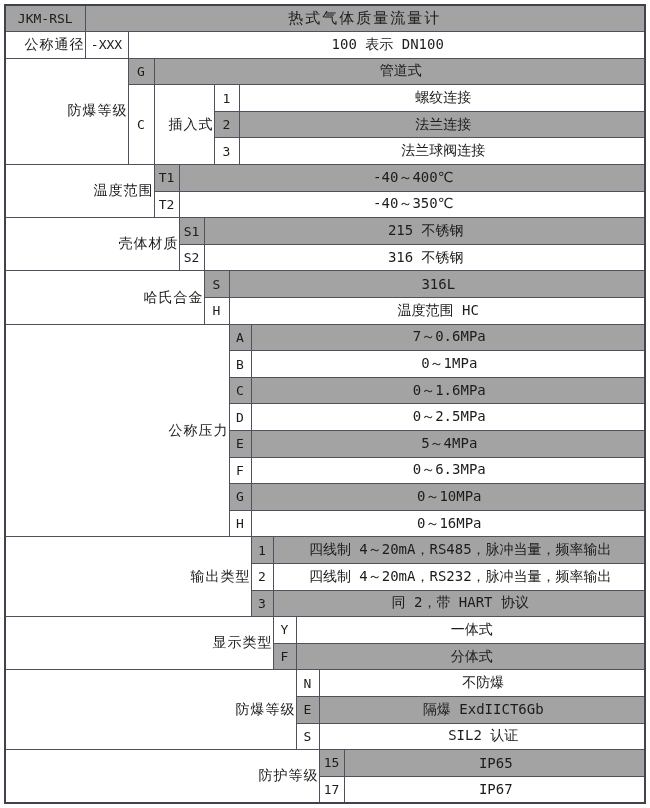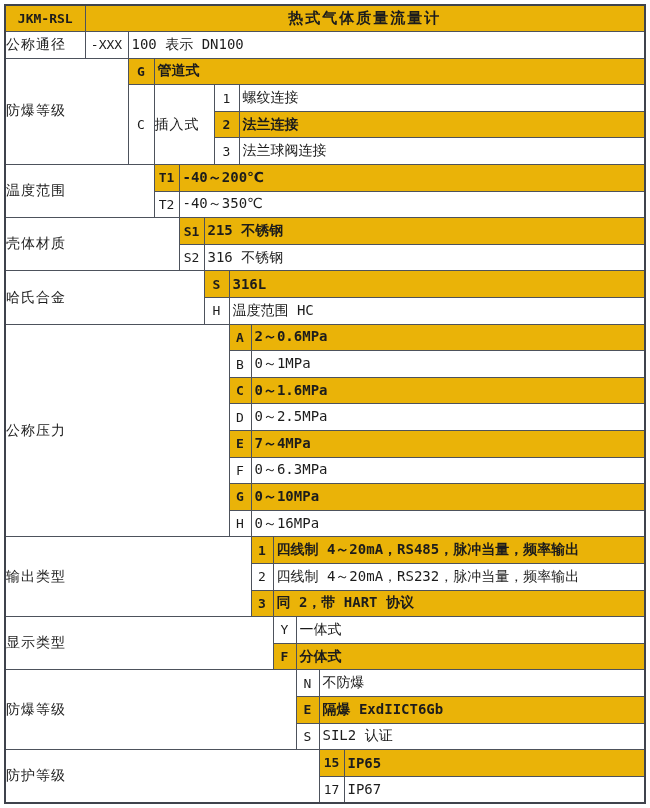--- a/index.html
+++ b/index.html
@@ -26,25 +26,25 @@
     font-size: 14px;
     color: #1c1c1c;
     overflow: hidden;
     white-space: nowrap;
     vertical-align: middle;
     padding: 0;
     background: #ffffff;
   }
   tr { height: 26.6px; }
   td.c   { text-align: center; }
-  td.val { padding-left: 3px; text-align: left; }
+  td.val { padding-left: 3px; text-align: center; }
   td.code { text-align: center; font-size: 13px; }
-  td.lab { text-align: left; letter-spacing: 1px; }
+  td.lab { text-align: right; letter-spacing: 1px; }
   td.title { text-align: center; letter-spacing: 2px; font-size: 15px; }
-  td.hl { background: #eab308; font-weight: bold; }
+  td.hl { background: #a3a3a3; }
 </style>
 </head>
 <body>
 
 <table class="spec">
   <colgroup>
     <col style="width:80px">
       <col style="width:43px">
       <col style="width:26px">
     <col style="width:25px">
@@ -88,21 +88,21 @@
       <td class="val hl" colspan="6">法兰连接</td>
     </tr>
     <tr>
       <td class="code" colspan="2">3</td>
       <td class="val" colspan="6">法兰球阀连接</td>
     </tr>
 
     <tr>
       <td class="lab" colspan="3" rowspan="2">温度范围</td>
       <td class="code hl">T1</td>
-      <td class="val hl" colspan="10">-40～200℃</td>
+      <td class="val hl" colspan="10">-40～400℃</td>
     </tr>
     <tr>
       <td class="code">T2</td>
       <td class="val" colspan="10">-40～350℃</td>
     </tr>
 
     <tr>
       <td class="lab" colspan="4" rowspan="2">壳体材质</td>
       <td class="code hl">S1</td>
       <td class="val hl" colspan="9">215 不锈钢</td>
@@ -118,37 +118,37 @@
       <td class="val hl" colspan="7">316L</td>
     </tr>
     <tr>
       <td class="code" colspan="2">H</td>
       <td class="val" colspan="7">温度范围 HC</td>
     </tr>
 
     <tr>
       <td class="lab" colspan="7" rowspan="8">公称压力</td>
       <td class="code hl" colspan="2">A</td>
-      <td class="val hl" colspan="5">2～0.6MPa</td>
+      <td class="val hl" colspan="5">7～0.6MPa</td>
     </tr>
     <tr>
       <td class="code" colspan="2">B</td>
       <td class="val" colspan="5">0～1MPa</td>
     </tr>
     <tr>
       <td class="code hl" colspan="2">C</td>
       <td class="val hl" colspan="5">0～1.6MPa</td>
     </tr>
     <tr>
       <td class="code" colspan="2">D</td>
       <td class="val" colspan="5">0～2.5MPa</td>
     </tr>
     <tr>
       <td class="code hl" colspan="2">E</td>
-      <td class="val hl" colspan="5">7～4MPa</td>
+      <td class="val hl" colspan="5">5～4MPa</td>
     </tr>
     <tr>
       <td class="code" colspan="2">F</td>
       <td class="val" colspan="5">0～6.3MPa</td>
     </tr>
     <tr>
       <td class="code hl" colspan="2">G</td>
       <td class="val hl" colspan="5">0～10MPa</td>
     </tr>
     <tr>

